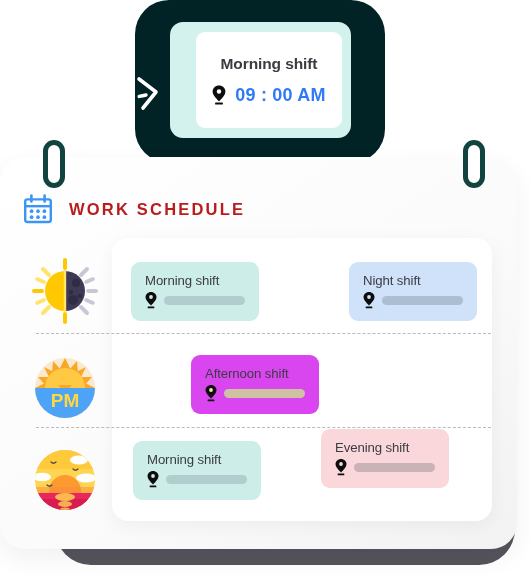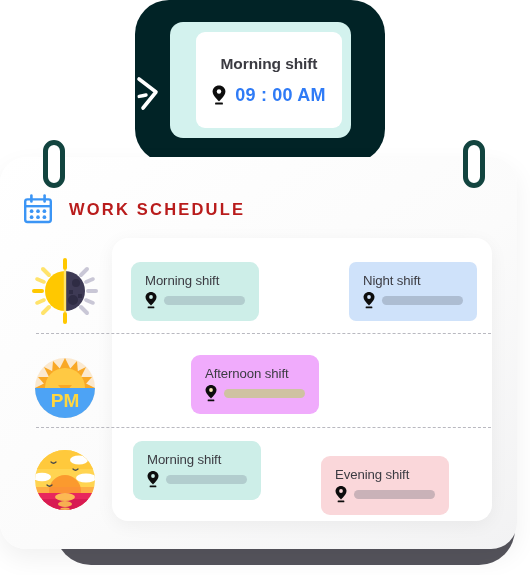--- a/index.html
+++ b/index.html
@@ -201,24 +201,24 @@
     align-items: center;
     gap: 7px;
   }
   .chip-bar {
     height: 9px;
     border-radius: 5px;
     flex: 1;
   }
 
   #chip-0-0 { left: 131px; top: 262px; }
-  #chip-0-1 { left: 349px; top: 262px; border-radius: 7px; }
+  #chip-0-1 { left: 349px; top: 262px; }
   #chip-1-0 { left: 191px; top: 355px; width: 128px; }
   #chip-2-0 { left: 133px; top: 441px; }
-  #chip-2-1 { left: 321px; top: 456px; }
+  #chip-2-1 { left: 321px; top: 429px; }
 </style>
 </head>
 <body>
 
 <div id="dark-panel" style="background: rgb(1, 35, 38);"></div>
 
 <svg id="arrow-svg" viewBox="0 0 125 105">
   <path d="M6 100 C 18 62, 52 30, 97 24" fill="none" stroke="#ffffff" stroke-width="3.4" stroke-linecap="round" stroke-dasharray="7 7"></path>
   <path d="M84 9 L101 22 L88 38" fill="none" stroke="#ffffff" stroke-width="3.6" stroke-linecap="round" stroke-linejoin="round"></path>
 </svg>
@@ -353,21 +353,21 @@
   <div class="chip-meta">
     <svg width="12" height="18" viewBox="0 0 14 20">
       <path d="M7 0.6 C3.3 0.6 0.6 3.3 0.6 6.6 C0.6 11 7 16.4 7 16.4 C7 16.4 13.4 11 13.4 6.6 C13.4 3.3 10.7 0.6 7 0.6 Z" fill="#0d0d0d"></path>
       <circle cx="7" cy="6.5" r="2.2" fill="#cfe2fa"></circle>
       <rect x="3.1" y="17.6" width="7.8" height="1.9" rx="0.6" fill="#0d0d0d"></rect>
     </svg>
     <div class="chip-bar" style="background: rgb(173, 189, 210);"></div>
   </div>
 </div>
 
-<div class="shift-chip" id="chip-1-0" style="background: #f0abfc;">
+<div class="shift-chip" id="chip-1-0" style="background: #d946ef;">
   <div class="chip-label">Afternoon shift</div>
   <div class="chip-meta">
     <svg width="12" height="18" viewBox="0 0 14 20">
       <path d="M7 0.6 C3.3 0.6 0.6 3.3 0.6 6.6 C0.6 11 7 16.4 7 16.4 C7 16.4 13.4 11 13.4 6.6 C13.4 3.3 10.7 0.6 7 0.6 Z" fill="#0d0d0d"></path>
       <circle cx="7" cy="6.5" r="2.2" fill="#fbe7b5"></circle>
       <rect x="3.1" y="17.6" width="7.8" height="1.9" rx="0.6" fill="#0d0d0d"></rect>
     </svg>
     <div class="chip-bar" style="background: rgb(207, 194, 162);"></div>
   </div>
 </div>

